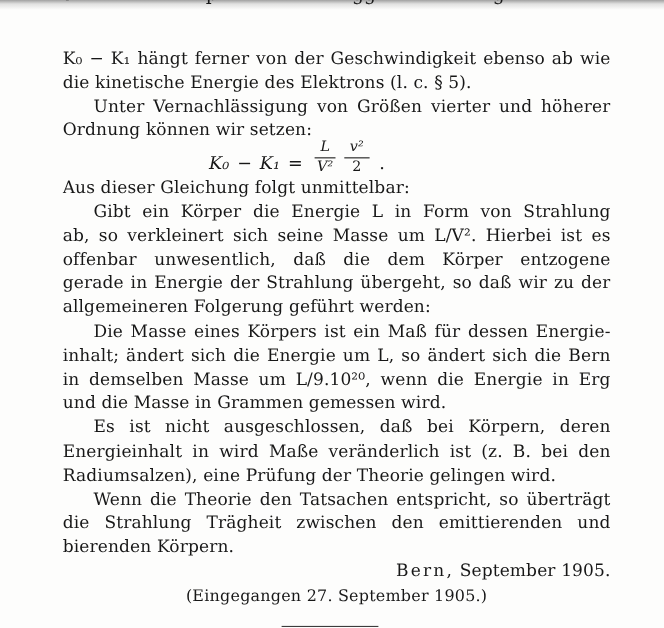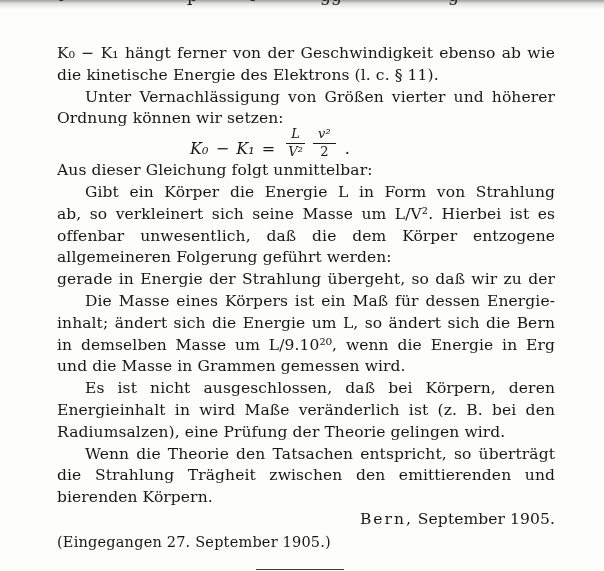--- a/index.html
+++ b/index.html
@@ -50,21 +50,21 @@
     font-size: 13px; line-height: 1.15; margin: 0 4px; vertical-align: middle;
   }
   .frac .num { padding: 0 5px 1px 5px; border-bottom: 1px solid #1a1a1a; }
   .frac .den { padding-top: 1px; }
   .formula-period { margin-left: 5px; }
   
   .signoff { height: 21.8px; text-indent: 28px; text-align: right; }
   .signoff .sperr { letter-spacing: 2px; }
   
   .received {
-    text-align: left; font-size: 14.5px; line-height: 20px; margin-top: 1px;
+    text-align: center; font-size: 14.5px; line-height: 20px; margin-top: 1px;
     letter-spacing: 0.2px;
   }
   
   .end-rule {
     width: 88px; height: 0;
     border-top: 1.6px solid #3c3c3c;
     margin: 17px auto 0 auto;
     position: relative; left: -6px;
   }
 </style>
@@ -79,21 +79,21 @@
     <span style="left:57px">t</span>
     <span style="left:187px">p</span>
     <span style="left:250px">l</span>
     <span style="left:320px">gg</span>
     <span style="left:448px">g</span>
   </div>
 
   <div class="text-block">
 
     <div class="line j">K₀ − K₁ hängt ferner von der Geschwindigkeit ebenso ab wie</div>
-    <div class="line">die kinetische Energie des Elektrons (l. c. § 11).</div>
+    <div class="line">die kinetische Energie des Elektrons (l. c. § 5).</div>
     <div class="line j in">Unter Vernachlässigung von Größen vierter und höherer</div>
     <div class="line">Ordnung können wir setzen:</div>
 
     <div class="formula-row">
       <span class="it">K₀</span>
       <span class="op">−</span>
       <span class="it">K₁</span>
       <span class="op">=</span>
       <span class="frac">
         <span class="num it">L</span>
@@ -103,22 +103,22 @@
         <span class="num it">v²</span>
         <span class="den">2</span>
       </span>
       <span class="formula-period">.</span>
     </div>
 
     <div class="line">Aus dieser Gleichung folgt unmittelbar:</div>
     <div class="line j in">Gibt ein Körper die Energie L in Form von Strahlung</div>
     <div class="line j">ab, so verkleinert sich seine Masse um L/V². Hierbei ist es</div>
     <div class="line j">offenbar unwesentlich, daß die dem Körper entzogene Energie</div>
+    <div class="line j">gerade in Energie der Strahlung übergeht, so daß wir zu der</div>
     <div class="line">allgemeineren Folgerung geführt werden:</div>
-    <div class="line j">gerade in Energie der Strahlung übergeht, so daß wir zu der</div>
     <div class="line j in">Die Masse eines Körpers ist ein Maß für dessen Energie-</div>
     <div class="line j">inhalt; ändert sich die Energie um L, so ändert sich die Bern</div>
     <div class="line j">in demselben Masse um L/9.10²⁰, wenn die Energie in Erg</div>
     <div class="line">und die Masse in Grammen gemessen wird.</div>
     <div class="line j in">Es ist nicht ausgeschlossen, daß bei Körpern, deren</div>
     <div class="line j">Energieinhalt in wird Maße veränderlich ist (z. B. bei den</div>
     <div class="line">Radiumsalzen), eine Prüfung der Theorie gelingen wird.</div>
     <div class="line j in">Wenn die Theorie den Tatsachen entspricht, so überträgt</div>
     <div class="line j">die Strahlung Trägheit zwischen den emittierenden und absor-</div>
     <div class="line">bierenden Körpern.</div>

